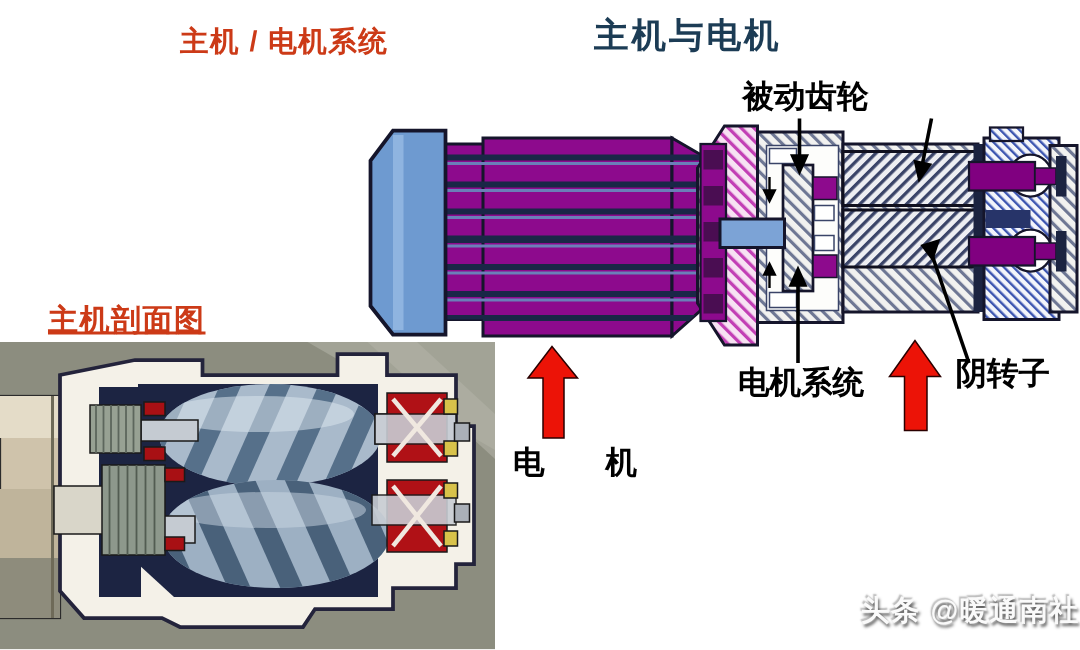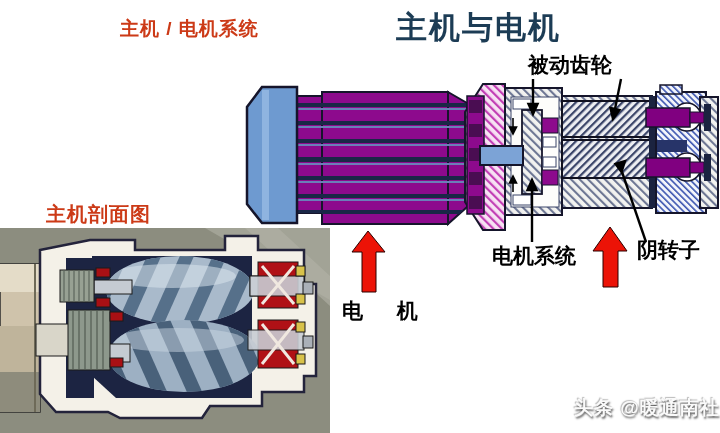--- a/index.html
+++ b/index.html
@@ -2,28 +2,28 @@
 <html style="--accent_red: #CC3A17; --title_navy: #1C3C55; --arrow_red: #EC1307; --motor_purple: #8D0A8D; --cap_blue: #6E9AD0; --shaft_blue: #7CA3D6; --hatch_navy: #3A4468; --label_black: #000000; --watermark_white: #FAFAFA;"><head>
 <meta charset="utf-8">
 <style>
   html,body{margin:0;padding:0;background:#ffffff;}
   .stage{
     position:relative;width:720px;height:433px;background:#fff;overflow:hidden;
     font-family:"Liberation Sans","DejaVu Sans",sans-serif;
   }
   .txt{position:absolute;line-height:1;white-space:nowrap;font-weight:bold;}
   .hdr-left{left:120px;top:19px;font-size:19px;color:var(--accent_red,#CC3A17);letter-spacing:1px;}
-  .hdr-main{left:396px;top:12px;font-size:31px;color:var(--title_navy,#1C3C55);letter-spacing:2px;}
-  .photo-caption{left:46px;top:204px;font-size:20px;color:var(--accent_red,#CC3A17);letter-spacing:1px;}
+  .hdr-main{left:396px;top:12px;font-size:23px;color:var(--title_navy,#1C3C55);letter-spacing:2px;}
+  .photo-caption{left:32px;top:204px;font-size:20px;color:var(--accent_red,#CC3A17);letter-spacing:1px;text-decoration:underline;}
   .lbl{font-size:21px;color:var(--label_black,#000);}
-  .lbl-driven{left:528px;top:54px;}
+  .lbl-driven{left:495px;top:54px;}
   .lbl-male{left:603px;top:54px;}
   .lbl-driving{left:492px;top:245px;}
   .lbl-female{left:637px;top:239px;}
-  .lbl-motor{left:342px;top:300px;word-spacing:28px;}
+  .lbl-motor{left:342px;top:300px;word-spacing:28px;font-family:Liberation Mono, monospace;}
   .lbl-main{left:572px;top:295px;word-spacing:20px;}
   .watermark{
     left:574px;top:398px;font-size:19px;color:var(--watermark_white,#fafafa);
     text-shadow:1px 2px 2px rgba(40,40,40,.7), -1px -1px 1px rgba(60,60,60,.35);
     letter-spacing:1px;
   }
   svg{position:absolute;left:0;top:0;}
 </style>
 </head>
 <body>

